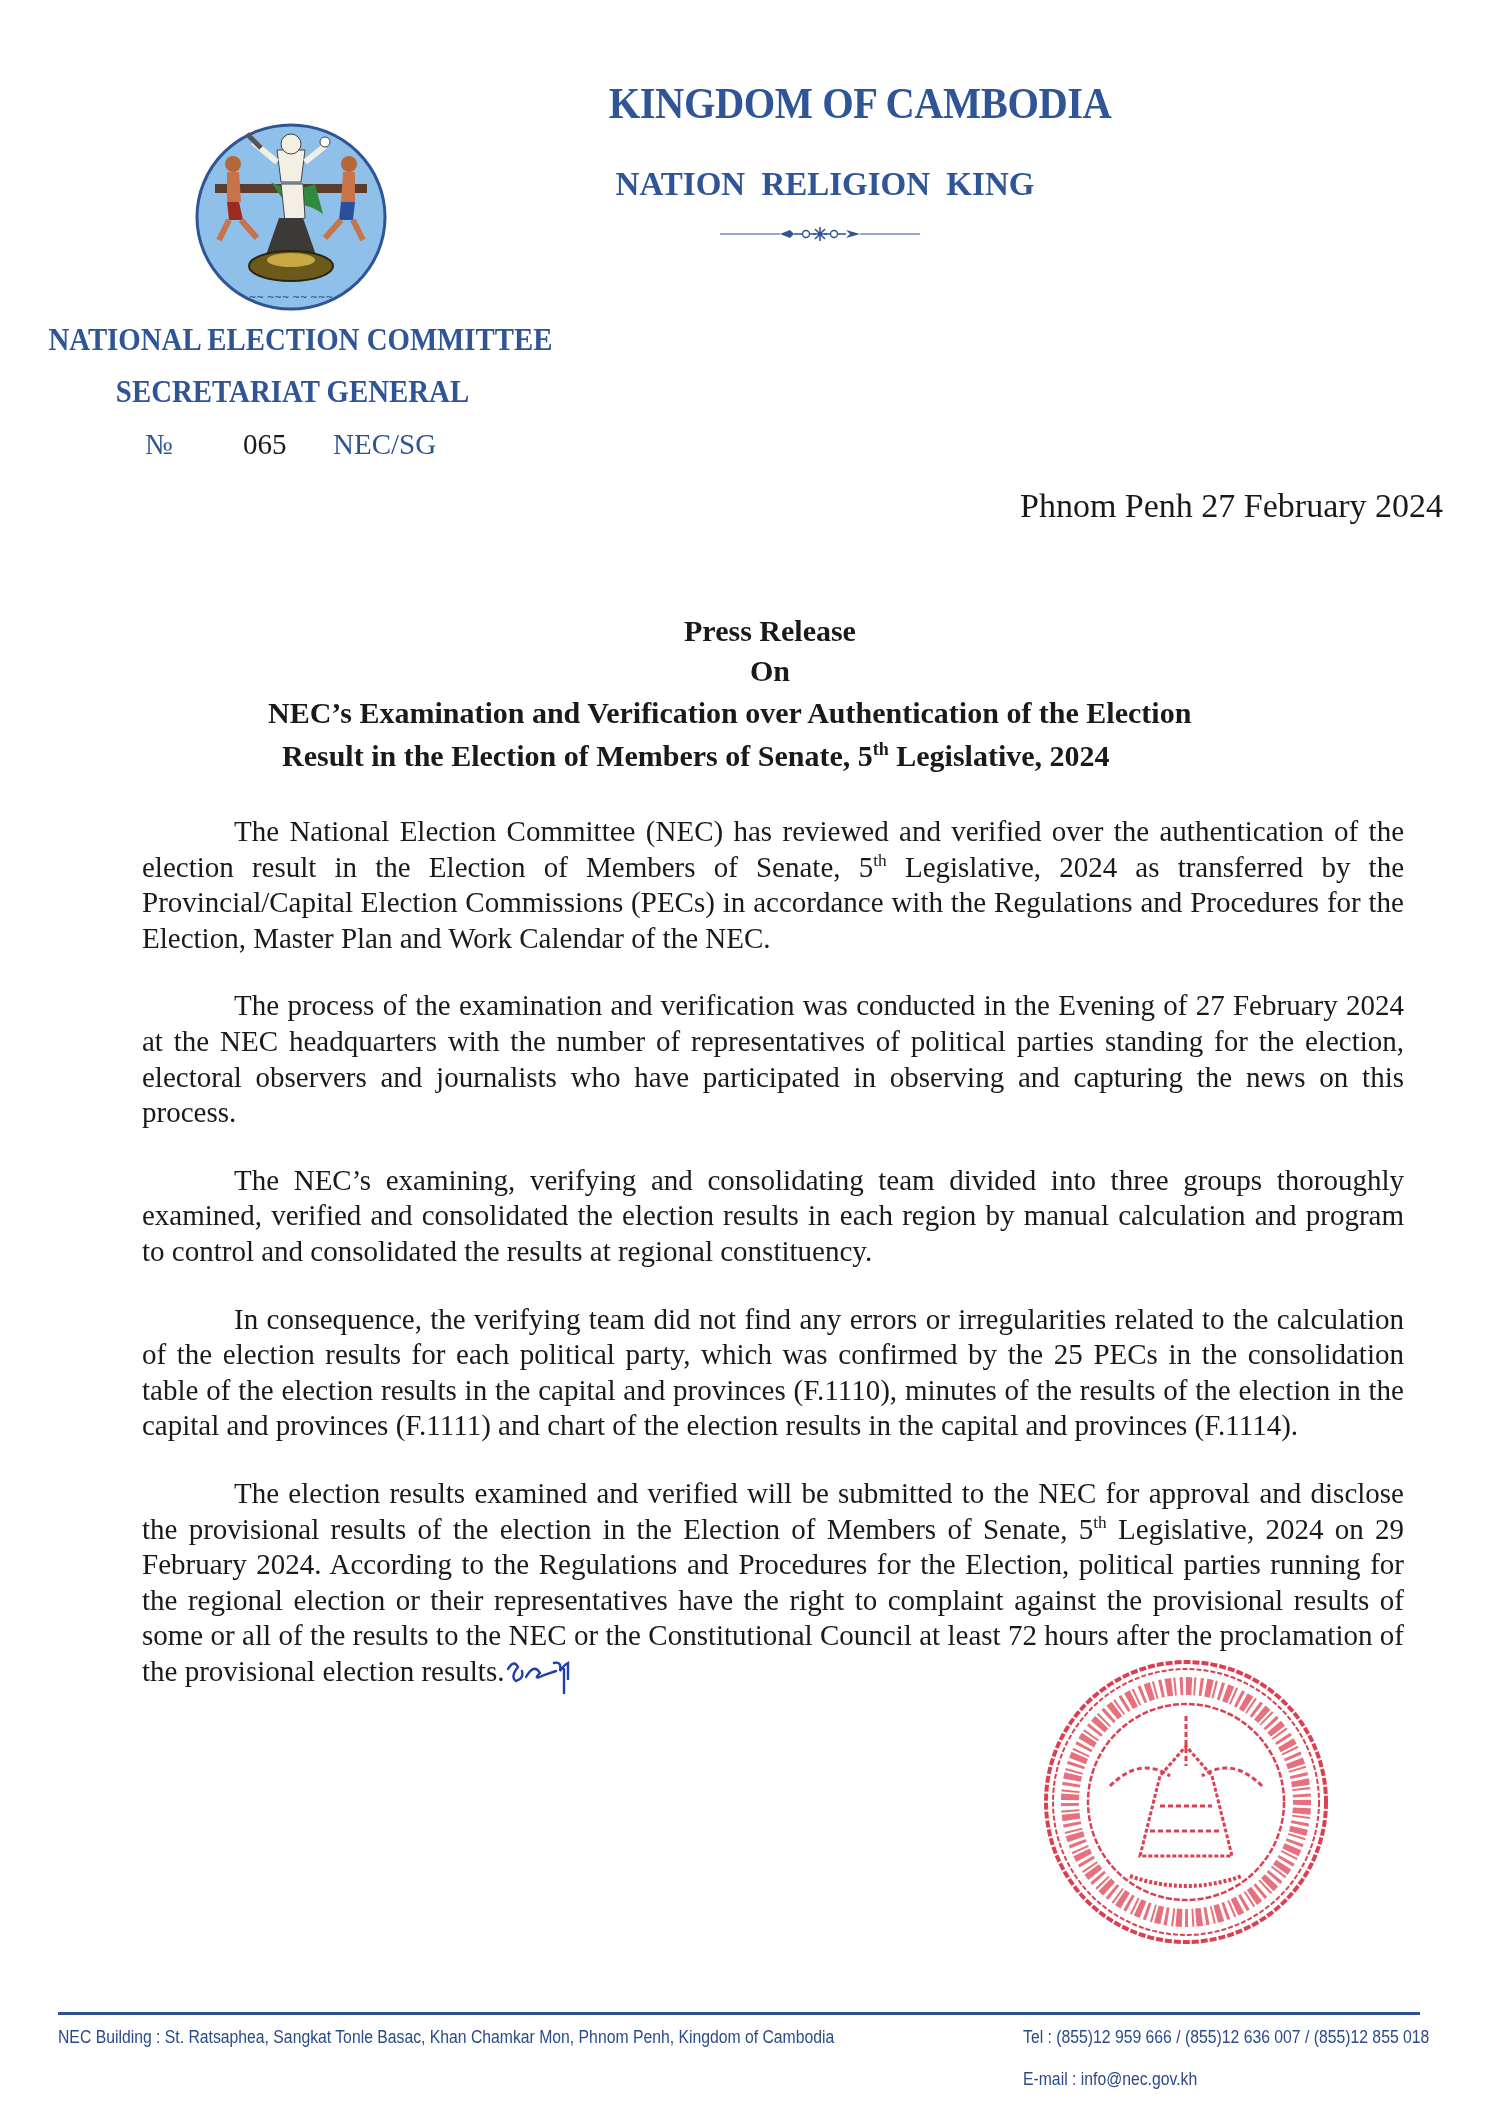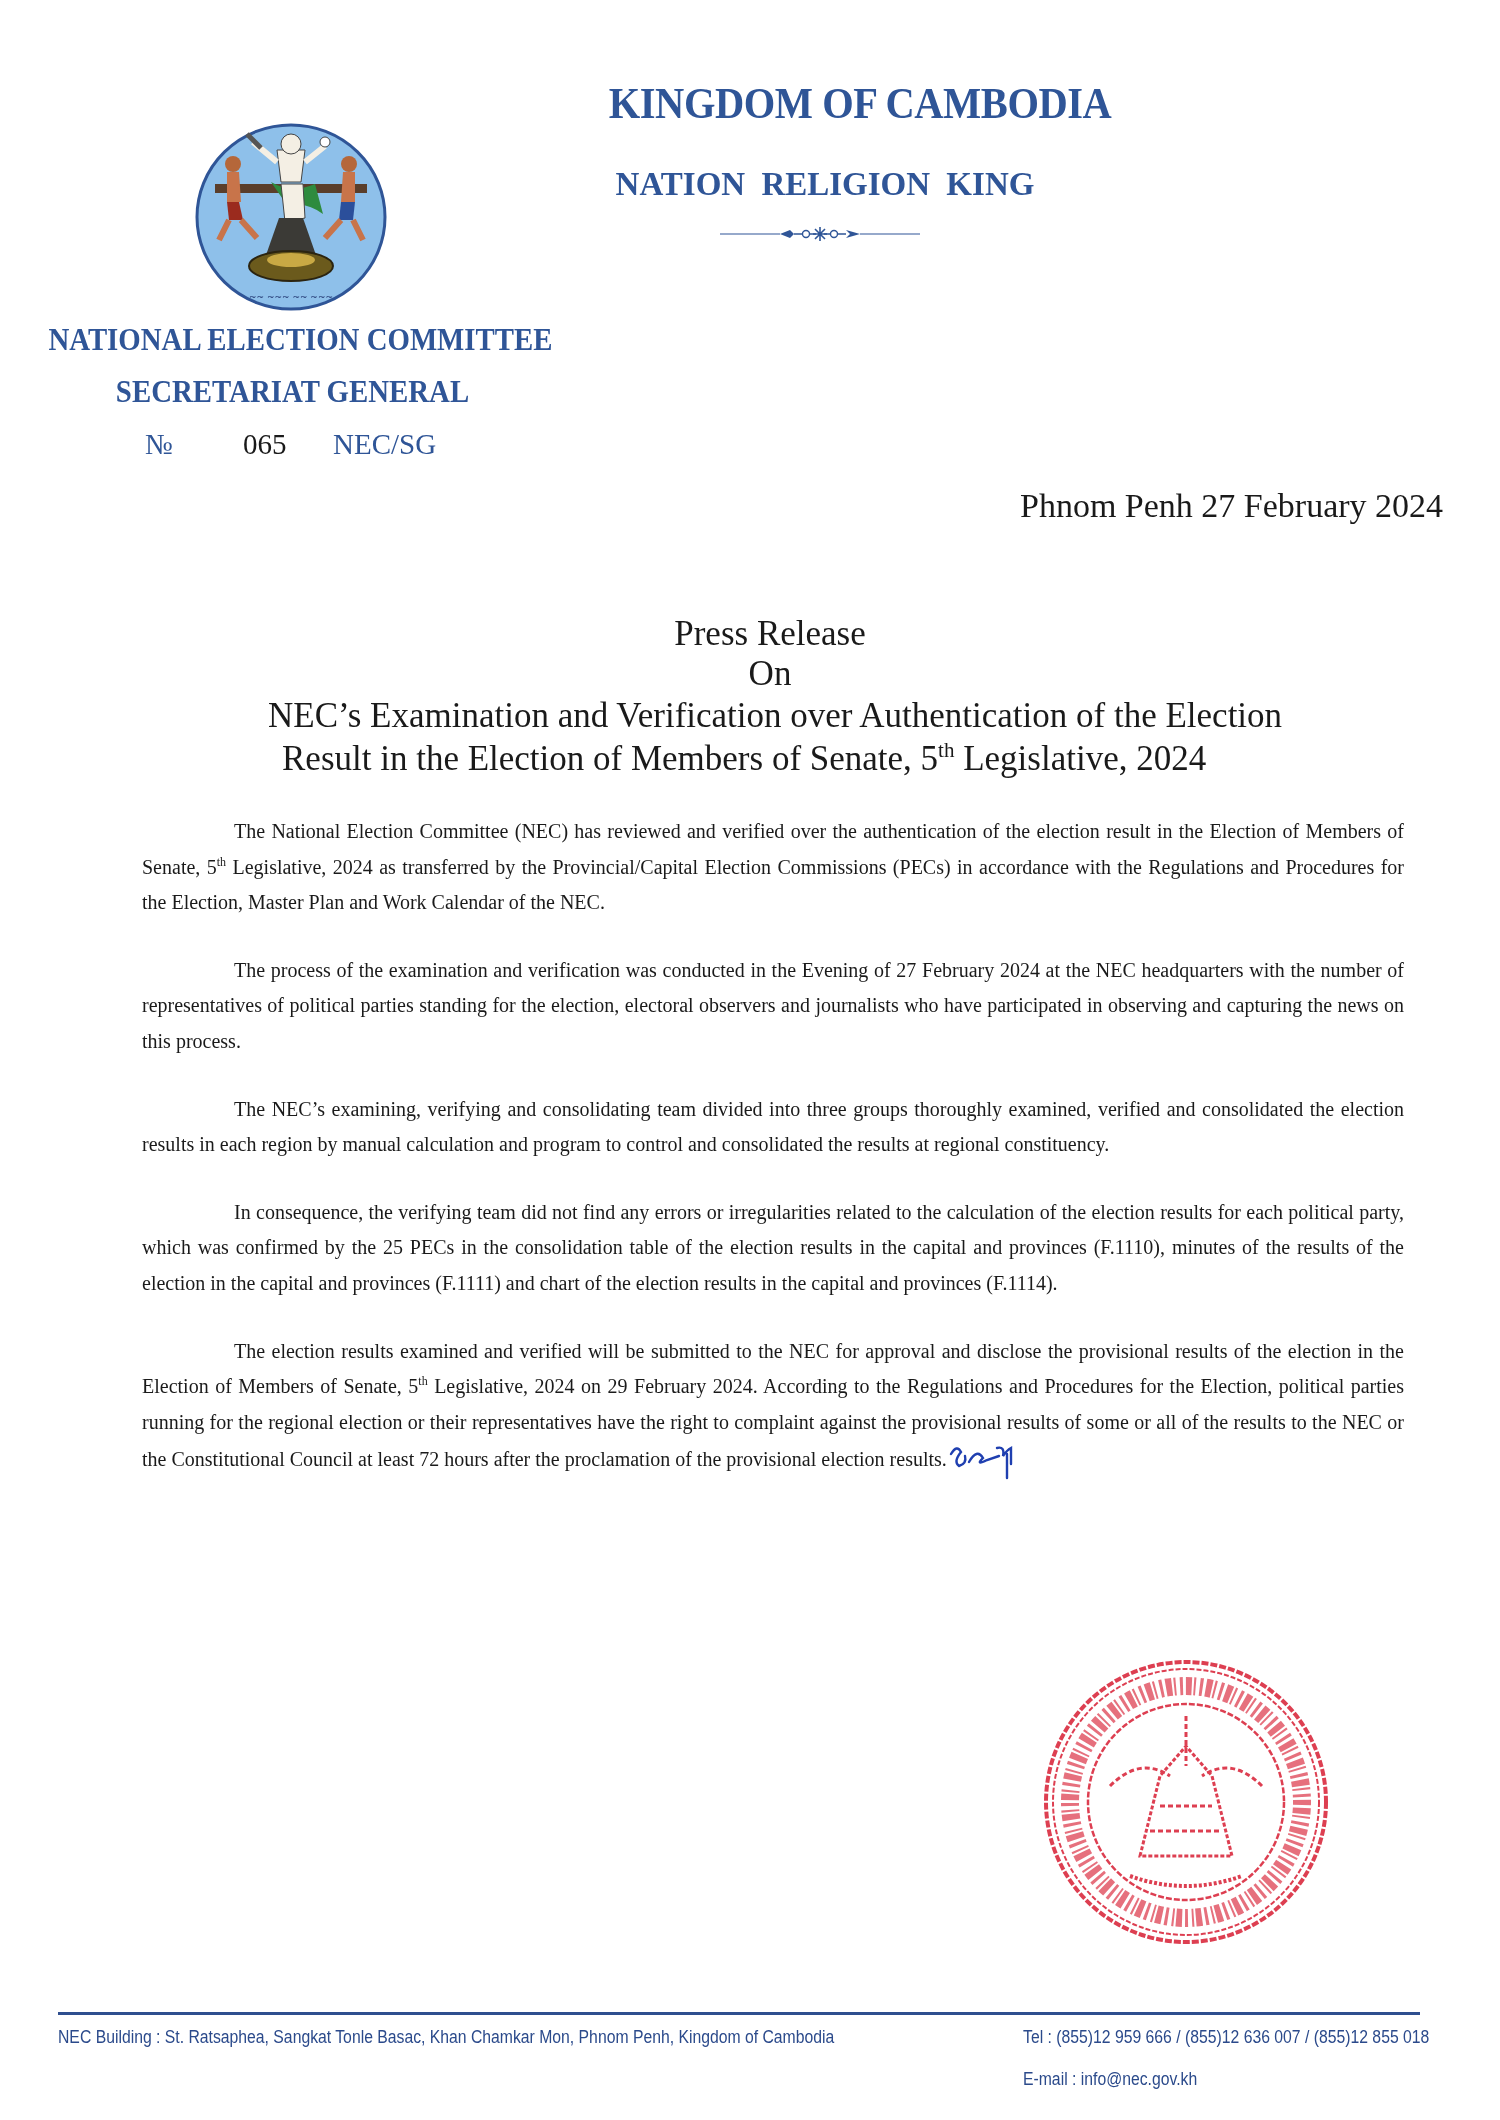--- a/index.html
+++ b/index.html
@@ -22,29 +22,29 @@
   #nec-name { left: 30px; top: 322px; width: 525px; text-align: center; font-size: 31px; font-weight: bold; white-space: nowrap; transform: scaleX(0.93); transform-origin: center; }
   #secretariat { left: 30px; top: 374px; width: 525px; text-align: center; font-size: 31px; font-weight: bold; white-space: nowrap; transform: scaleX(0.93); transform-origin: center; }
   #ref-row { left: 145px; top: 428px; font-size: 29px; white-space: nowrap; }
   #ref-row span { display: inline-block; }
   #ref-no-sign { width: 98px; }
   #ref-number { width: 90px; color: #1a1a1a; }
 
   #date { left: 1020px; top: 487px; font-size: 34px; white-space: nowrap; }
 
   
-  .title-line { left: 140px; width: 1260px; text-align: center; font-weight: normal; font-size: 35px; white-space: nowrap; }
+  .title-line { left: 140px; width: 1260px; text-align: center; font-weight: bold; font-size: 30px; white-space: nowrap; }
   #title-1 { top: 614px; }
   #title-2 { top: 654px; }
   #title-3 { top: 696px; left: 268px; width: auto; text-align: left; }
   #title-4 { top: 739px; left: 282px; width: auto; text-align: center; }
   sup { font-size: 0.6em; line-height: 0; vertical-align: super; }
 
   
-  #body { left: 142px; top: 814px; width: 1262px; font-size: 20px; line-height: 35.6px; text-align: justify; }
+  #body { left: 142px; top: 814px; width: 1262px; font-size: 29px; line-height: 35.6px; text-align: justify; }
   #body p { margin: 0 0 32px 0; text-indent: 92px; }
   #signature { display: inline-block; width: 78px; height: 40px; vertical-align: -14px; }
 
   
   #stamp { left: 1040px; top: 1656px; width: 292px; height: 292px; }
 
   
   #footer-rule { left: 58px; top: 2012px; width: 1362px; height: 0; border-top: 3px solid #2f4f8f; }
   .footer-text { font-family: "Liberation Sans", "DejaVu Sans", sans-serif; color: #2b4a8b; font-size: 17.5px; white-space: nowrap; transform: scaleX(0.9); transform-origin: left; }
   #footer-address { left: 58px; top: 2027px; }

